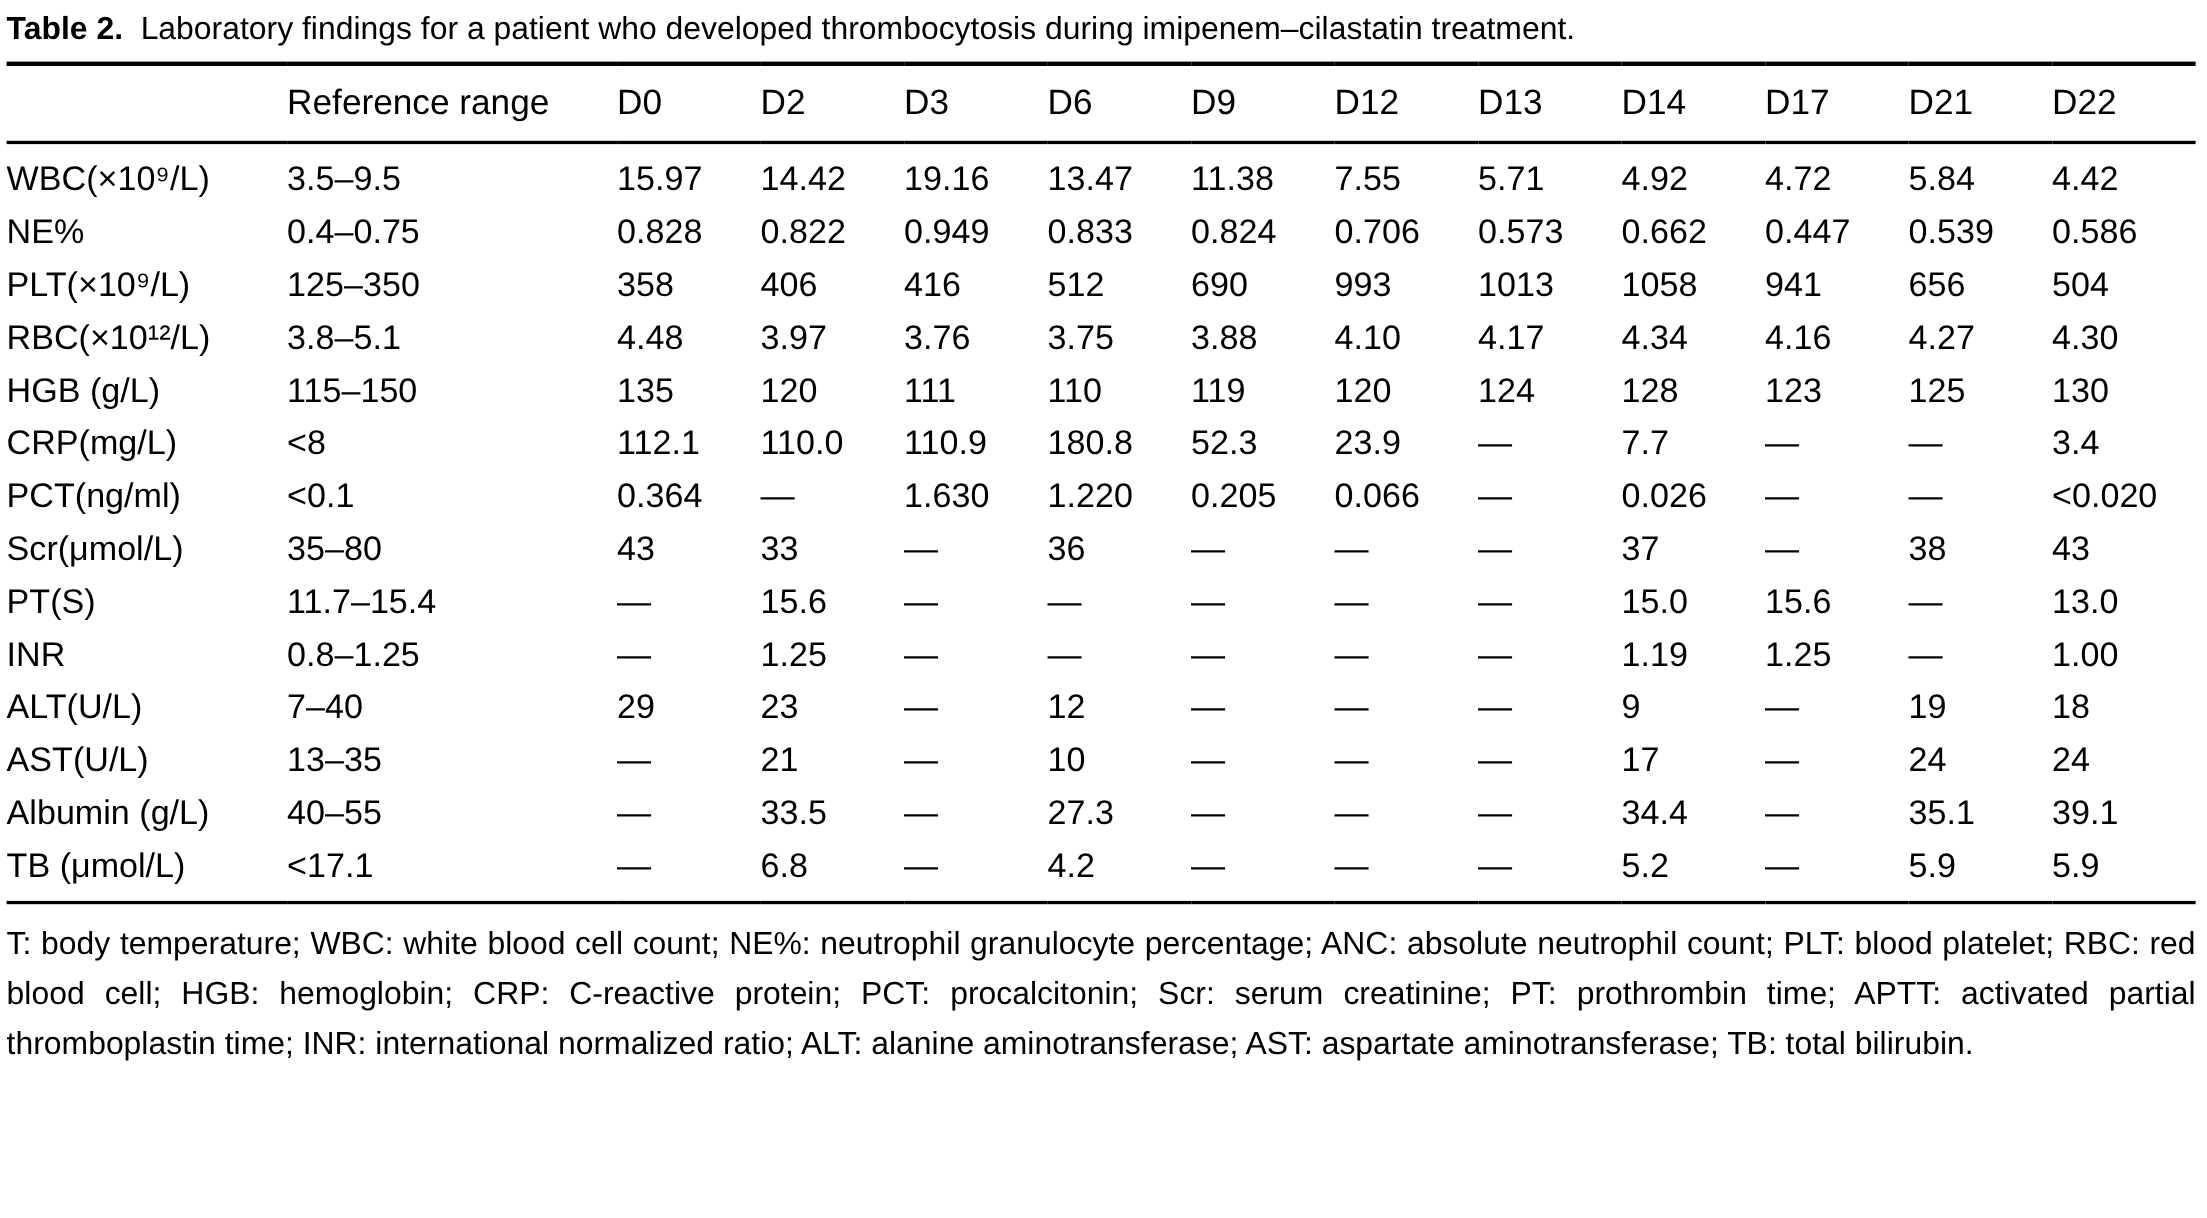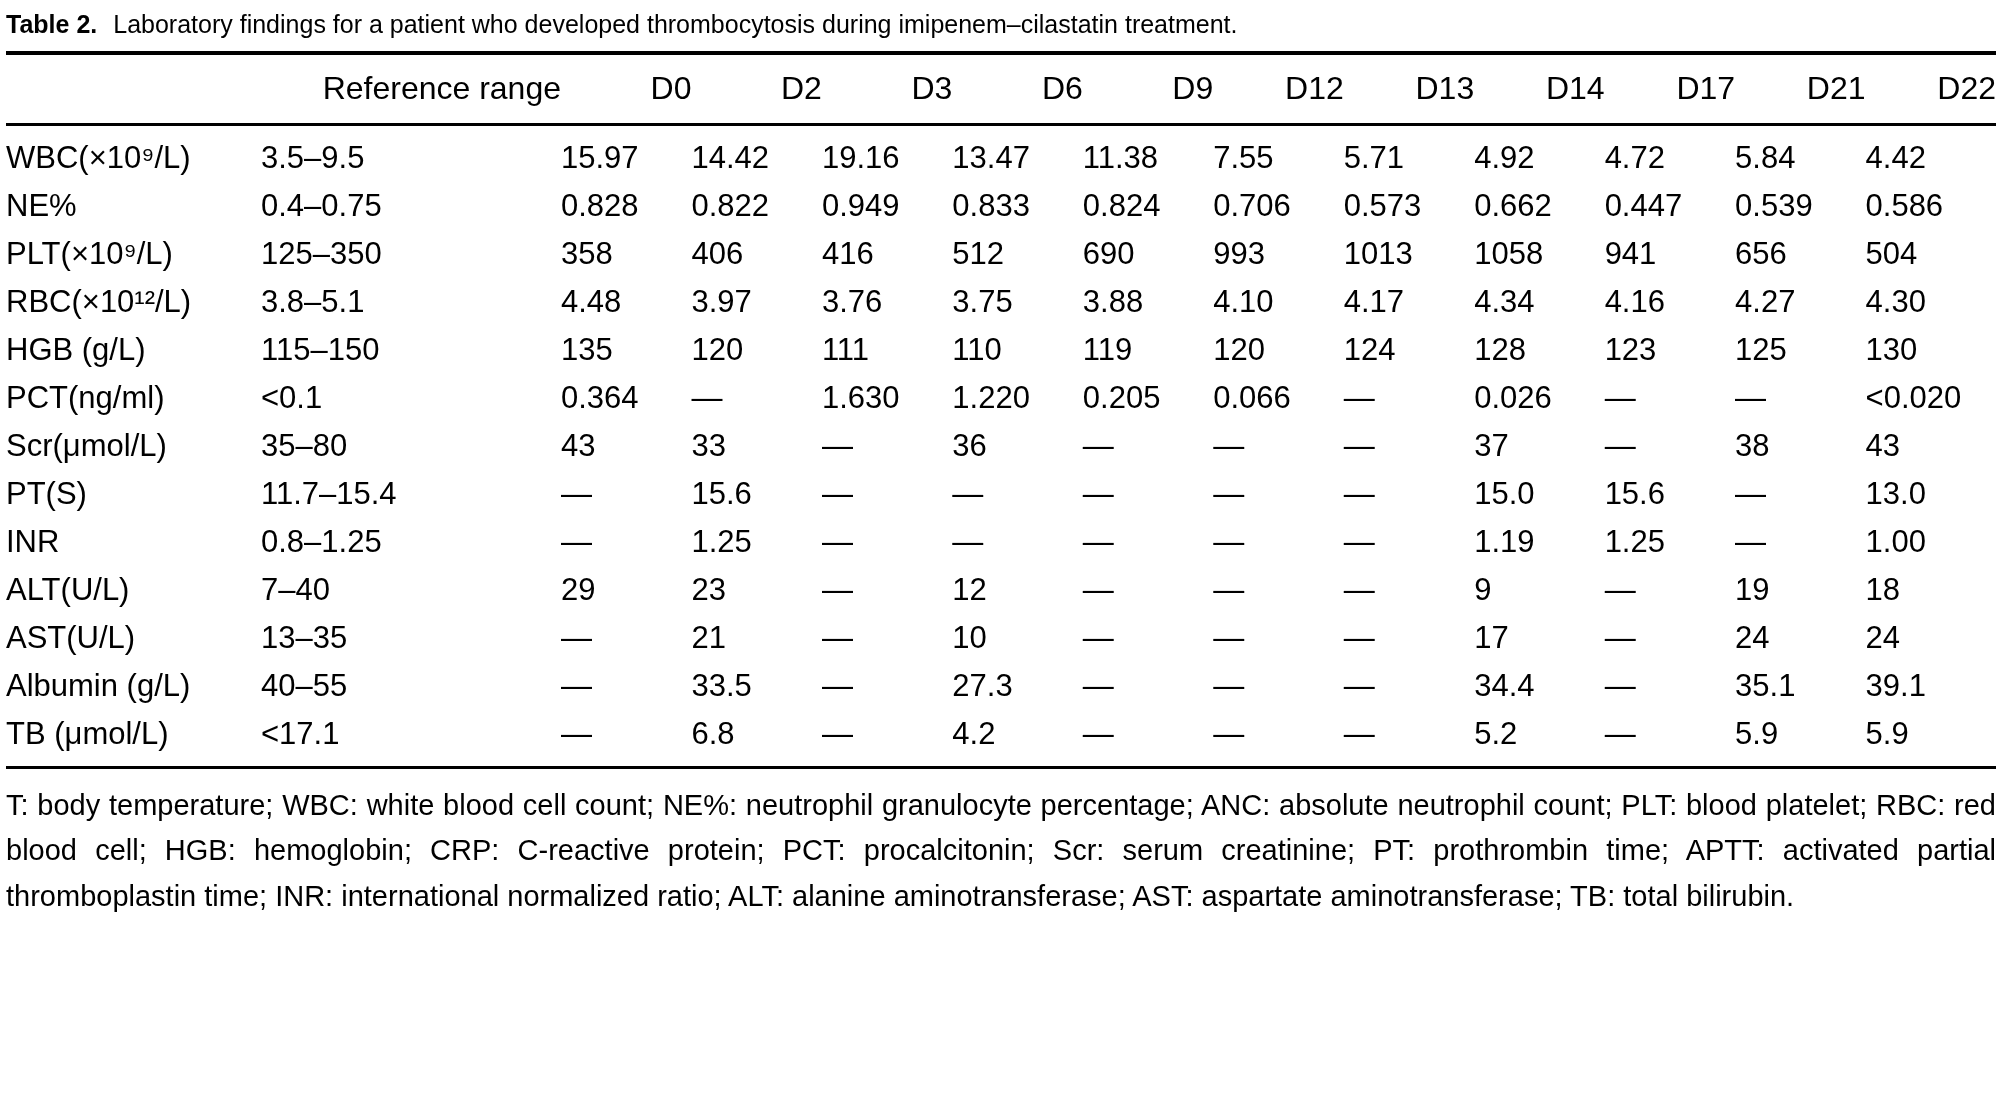--- a/index.html
+++ b/index.html
@@ -11,21 +11,21 @@
   }
   .page {
     width: 2006px;
     height: 1107px;
     box-sizing: border-box;
     padding: 6px 10px 0 6px;
     background: #ffffff;
     overflow: hidden;
   }
   .caption {
-    font-size: 25px;
+    font-size: 29px;
     line-height: 1.3;
     margin: 2px 0 10px 0;
     white-space: nowrap;
   }
   .caption-label {
     font-weight: bold;
     margin-right: 16px;
   }
   table.lab-table {
     width: 100%;
@@ -43,21 +43,20 @@
     text-align: left;
     font-size: 31px;
     padding: 0;
     white-space: nowrap;
     overflow: visible;
   }
   table.lab-table thead th {
     height: 68px;
     vertical-align: middle;
     font-size: 32px;
-    text-align: right;
   }
   table.lab-table tbody th,
   table.lab-table tbody td {
     height: 48px;
     vertical-align: middle;
   }
   table.lab-table tbody tr:first-child th,
   table.lab-table tbody tr:first-child td {
     padding-top: 8px;
   }
@@ -175,20 +174,35 @@
           <td>110</td>
           <td>119</td>
           <td>120</td>
           <td>124</td>
           <td>128</td>
           <td>123</td>
           <td>125</td>
           <td>130</td>
         </tr>
         <tr>
+          <th>CRP(mg/L)</th>
+          <td>&lt;8</td>
+          <td>112.1</td>
+          <td>110.0</td>
+          <td>110.9</td>
+          <td>180.8</td>
+          <td>52.3</td>
+          <td>23.9</td>
+          <td>—</td>
+          <td>7.7</td>
+          <td>—</td>
+          <td>—</td>
+          <td>3.4</td>
+        </tr>
+        <tr>
           <th>PCT(ng/ml)</th>
           <td>&lt;0.1</td>
           <td>0.364</td>
           <td>—</td>
           <td>1.630</td>
           <td>1.220</td>
           <td>0.205</td>
           <td>0.066</td>
           <td>—</td>
           <td>0.026</td>

